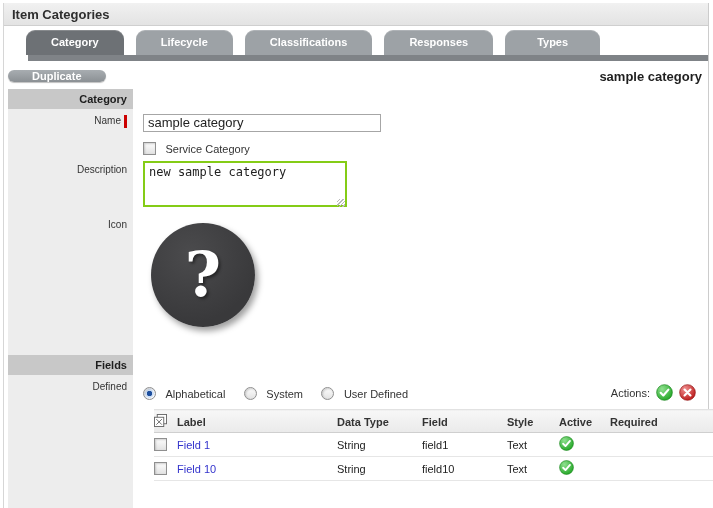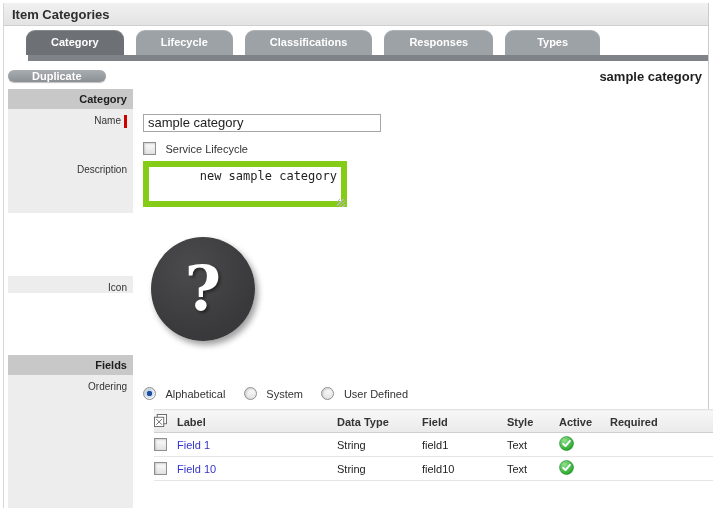--- a/index.html
+++ b/index.html
@@ -38,32 +38,32 @@
   .lbl { width:125px; margin-left:4px; background:#ededed; text-align:right;
          font-size:10px; color:#333; padding:6px 6px 0 0; flex:none; }
   .ctl { flex:1; padding-left:10px; background:#fff; }
   .section .lbl { background:#c8c8c8; font-weight:bold; color:#1d1d1d;
                   font-size:11px; padding-top:4px; }
   .row.section { height:20px; }
   .row.r-name { height:28px; } .row.r-name .ctl { padding-top:4px; }
   .row.r-check { height:21px; } .row.r-check .ctl { padding-top:2px; }
   .row.r-desc { height:55px; }
   .row.r-itemno { height:28px; } .row.r-itemno .ctl { padding-top:7px; }
-  .row.r-icon { height:142px;align-items:center; }
+  .row.r-icon { height:142px; }
   .row.r-order { height:34px; } .row.r-order .ctl { padding-top:9px; }
   .row.r-table { flex:1; }
   .req-mark { display:inline-block; width:3px; height:13px; background:#cc0000;
               vertical-align:middle; margin-left:3px; }
 
   input.text { width:238px; height:18px; border:1px solid #a6a6a6;
                font-family:inherit; font-size:13px; color:#222; padding:0 4px; }
   .ta-wrap { position:relative; display:inline-block; margin-top:3px; }
-  textarea { width:204px; height:46px; border:6px solid #84cc16; resize:none;
+  textarea { width:204px; height:46px; border:2px solid #84cc16; resize:none;
              font-family:"DejaVu Sans Mono", monospace; font-size:12px;
-             color:#222; padding:2px 4px;text-align:right; }
+             color:#222; padding:2px 4px; }
   .resize-handle { position:absolute; right:2px; bottom:4px; width:8px; height:8px;
                    background:repeating-linear-gradient(135deg, transparent 0 1.5px,
                      #b9b9b9 1.5px 2.5px); cursor:nwse-resize; }
 
   .cb, .radio { -webkit-appearance:none; appearance:none; width:13px; height:13px;
         border:1px solid #8f8f8f; background:linear-gradient(#fdfdfd,#e2e2e2);
         box-shadow:inset 1px 1px 2px rgba(0,0,0,.18); vertical-align:middle;
         margin-right:5px; cursor:pointer; }
   .radio { border-radius:50%; }
   .radio:checked { background:radial-gradient(circle at 50% 50%,
@@ -142,21 +142,21 @@
     <div class="lbl"><span>Name</span><span class="req-mark"></span></div>
     <div class="ctl">
       <input class="text" type="text" value="sample category" style="">
     </div>
   </div>
 
   <div class="row r-check">
     <div class="lbl"></div>
     <div class="ctl">
       <input type="checkbox" class="cb" style="">
-      <span class="opt-label">Service Lifecycle</span>
+      <span class="opt-label">Service Category</span>
     </div>
   </div>
 
   <div class="row r-desc">
     <div class="lbl">Description</div>
     <div class="ctl">
       <span class="ta-wrap">
         <textarea style="">new sample category</textarea>
         <span class="resize-handle"></span>
       </span>
@@ -172,29 +172,44 @@
       </div>
     </div>
   </div>
 
   <div class="row section">
     <div class="lbl">Fields</div>
     <div class="ctl"></div>
   </div>
 
   <div class="row r-order">
-    <div class="lbl">Ordering</div>
+    <div class="lbl">Defined</div>
     <div class="ctl order-line">
       <span>
         <input type="radio" name="ordering" class="radio" checked="" style="">
         <span class="opt-label">Alphabetical</span>
         <input type="radio" name="ordering" class="radio" style="">
         <span class="opt-label">System</span>
         <input type="radio" name="ordering" class="radio" style="">
         <span class="opt-label">User Defined</span>
+      </span>
+      <span class="actions-zone">
+        <span class="actions-label">Actions:</span>
+        <span class="icon-btn">
+          <svg width="17" height="17" viewBox="0 0 16 16">
+              <circle cx="8" cy="8" r="7.4" fill="url(#ggreen)" stroke="#128014" stroke-width="0.6"></circle>
+              <path d="M4.4 8.3 L6.9 10.8 L11.7 5.3" stroke="#fff" stroke-width="2" fill="none" stroke-linecap="round" stroke-linejoin="round"></path>
+            </svg>
+        </span>
+        <span class="icon-btn">
+          <svg width="17" height="17" viewBox="0 0 16 16">
+              <circle cx="8" cy="8" r="7.4" fill="url(#gred)" stroke="#8f0f0f" stroke-width="0.6"></circle>
+              <path d="M5.2 5.2 L10.8 10.8 M10.8 5.2 L5.2 10.8" stroke="#fff" stroke-width="2" stroke-linecap="round"></path>
+            </svg>
+        </span>
       </span>
     </div>
   </div>
 
   <div class="row r-table">
     <div class="lbl"></div>
     <div class="ctl ctl-table">
       <table class="fields">
         <colgroup>
             <col class="c0">

